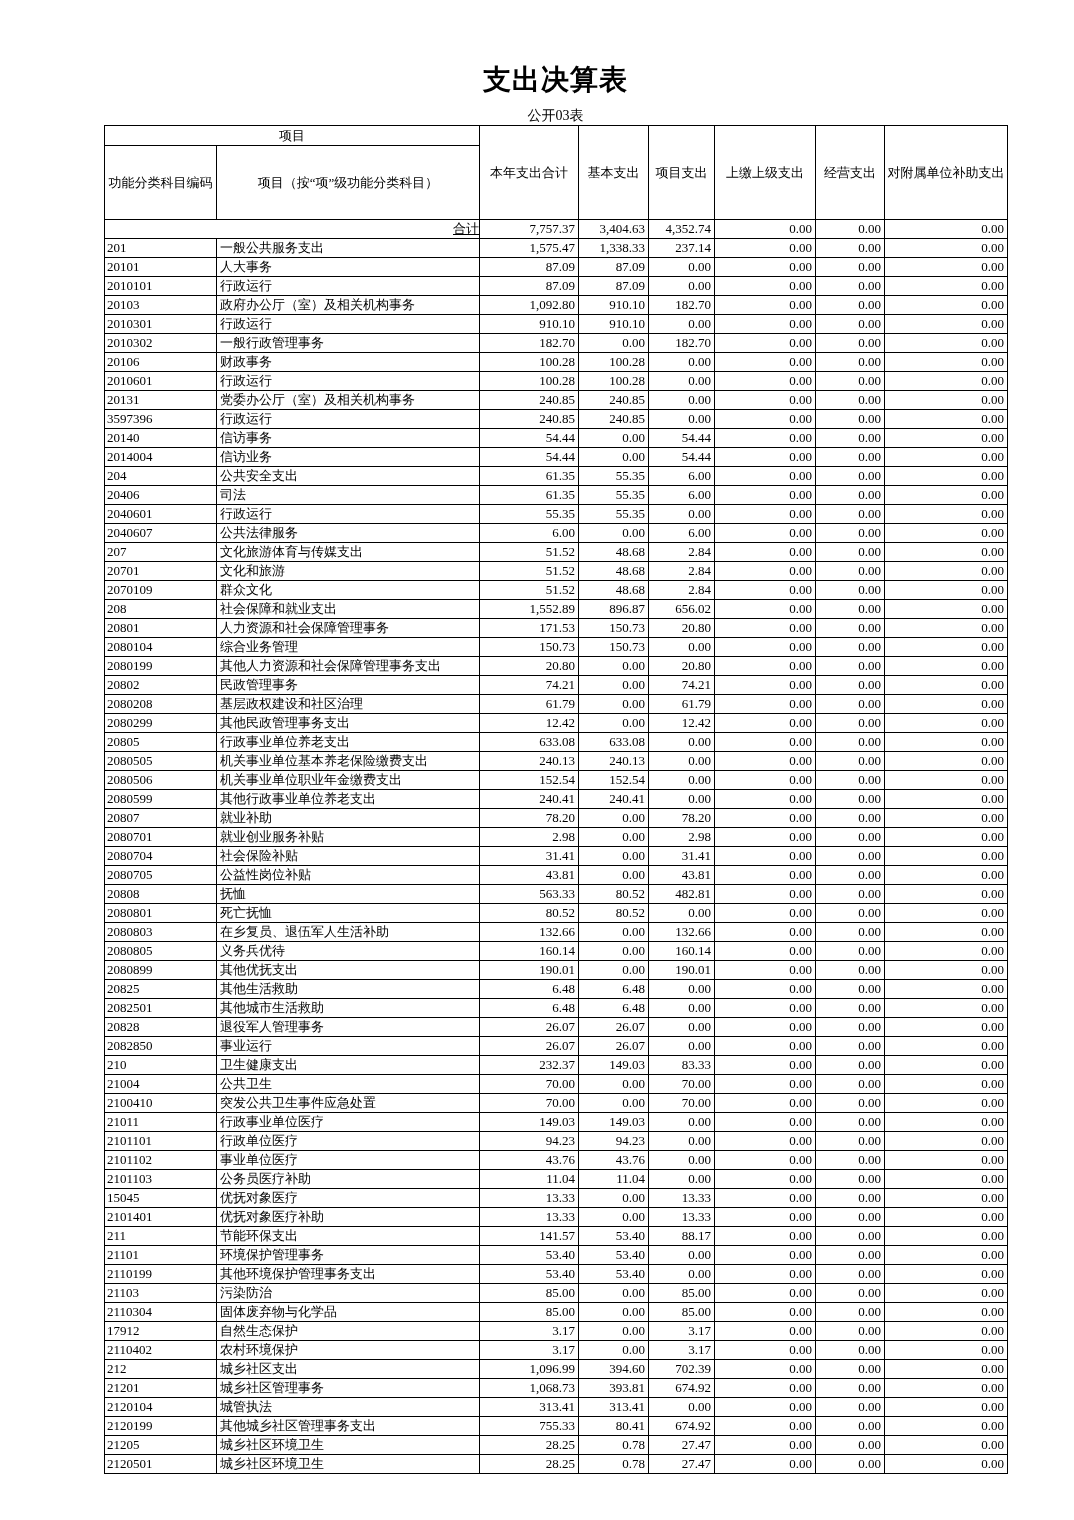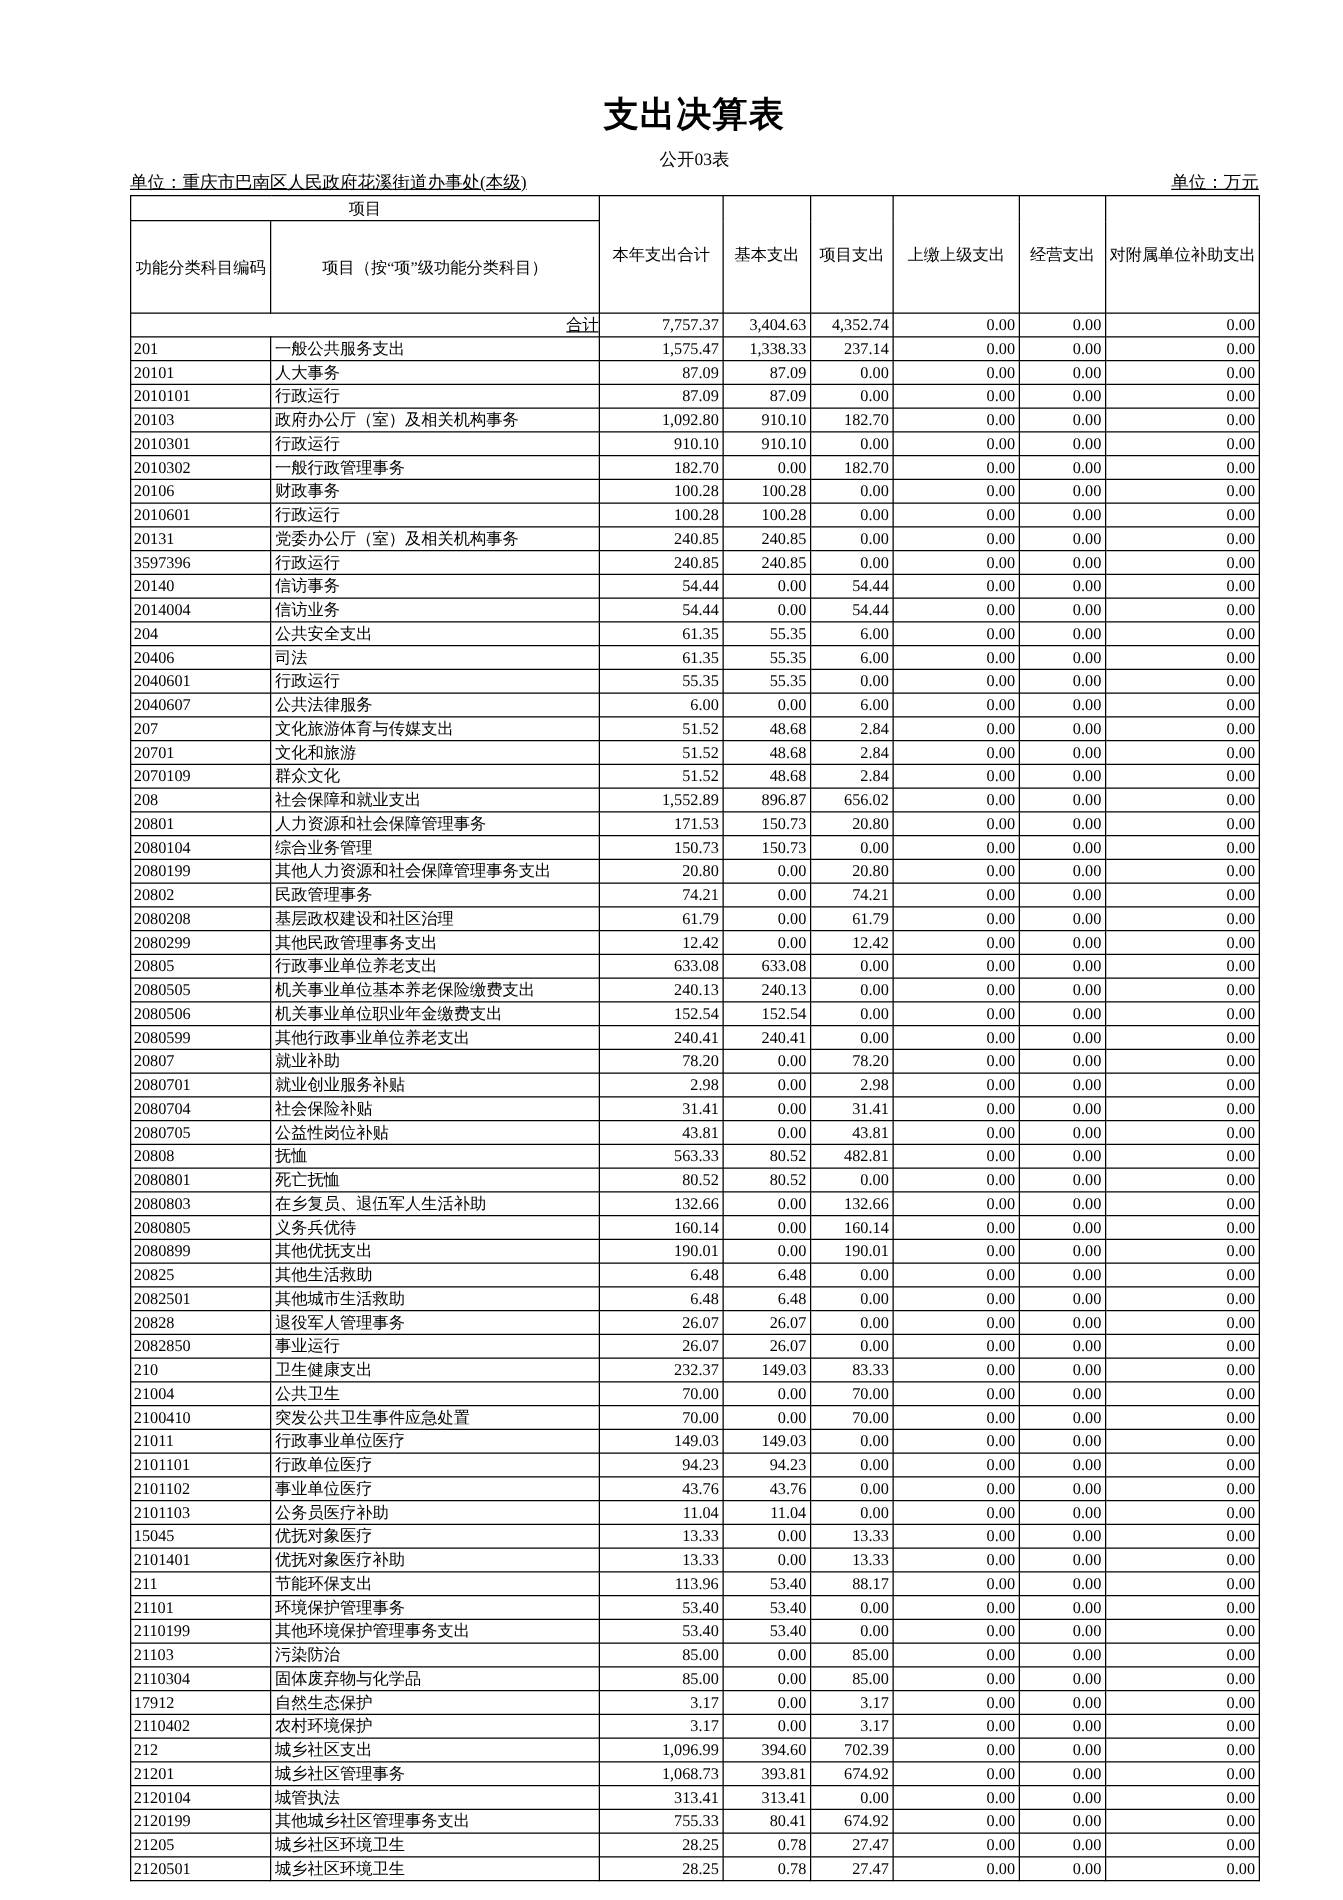--- a/index.html
+++ b/index.html
@@ -4,21 +4,21 @@
 <style>
   * { margin: 0; padding: 0; box-sizing: border-box; }
   html, body { background: #ffffff; }
   body {
     width: 1074px; height: 1520px;
     position: relative;
     font-family: "Liberation Serif", "DejaVu Serif", serif;
     color: #000;
     overflow: hidden;
   }
-  .sheet { position: absolute; left: 104px; top: 17px; width: 903px; }
+  .sheet { position: absolute; left: 104px; top: 4px; width: 903px; }
   .title {
     text-align: center;
     font-size: 28px;
     font-weight: bold;
     margin-top: 58px;
     line-height: 36px;
     letter-spacing: 1px;
   }
   .table-code {
     text-align: center;
@@ -63,24 +63,20 @@
   td.item { text-align: left; padding-left: 3px; }
   td.num  { text-align: right; padding-right: 3px; font-size: 12px; }
   td.total-label { text-align: right; text-decoration: underline; }
 </style>
 </head>
 <body>
 
 <div class="sheet">
   <div class="title">支出决算表</div>
   <div class="table-code">公开03表</div>
-  <div class="unit-row">
-    <span class="u">单位：重庆市巴南区人民政府花溪街道办事处(本级)</span>
-    <span class="u">单位：万元</span>
-  </div>
 
   <table class="main">
     <colgroup>
       <col style="width:112px">
       <col style="width:263px">
       <col style="width:99px">
       <col style="width:70px">
       <col style="width:66px">
       <col style="width:101px">
       <col style="width:69px">
@@ -627,21 +623,21 @@
     <td class="num">13.33</td>
     <td class="num">0.00</td>
     <td class="num">13.33</td>
     <td class="num">0.00</td>
     <td class="num">0.00</td>
     <td class="num">0.00</td>
   </tr>
         <tr>
     <td class="code">211</td>
     <td class="item">节能环保支出</td>
-    <td class="num">113.96</td>
+    <td class="num">141.57</td>
     <td class="num">53.40</td>
     <td class="num">88.17</td>
     <td class="num">0.00</td>
     <td class="num">0.00</td>
     <td class="num">0.00</td>
   </tr>
         <tr>
     <td class="code">21101</td>
     <td class="item">环境保护管理事务</td>
     <td class="num">53.40</td>

